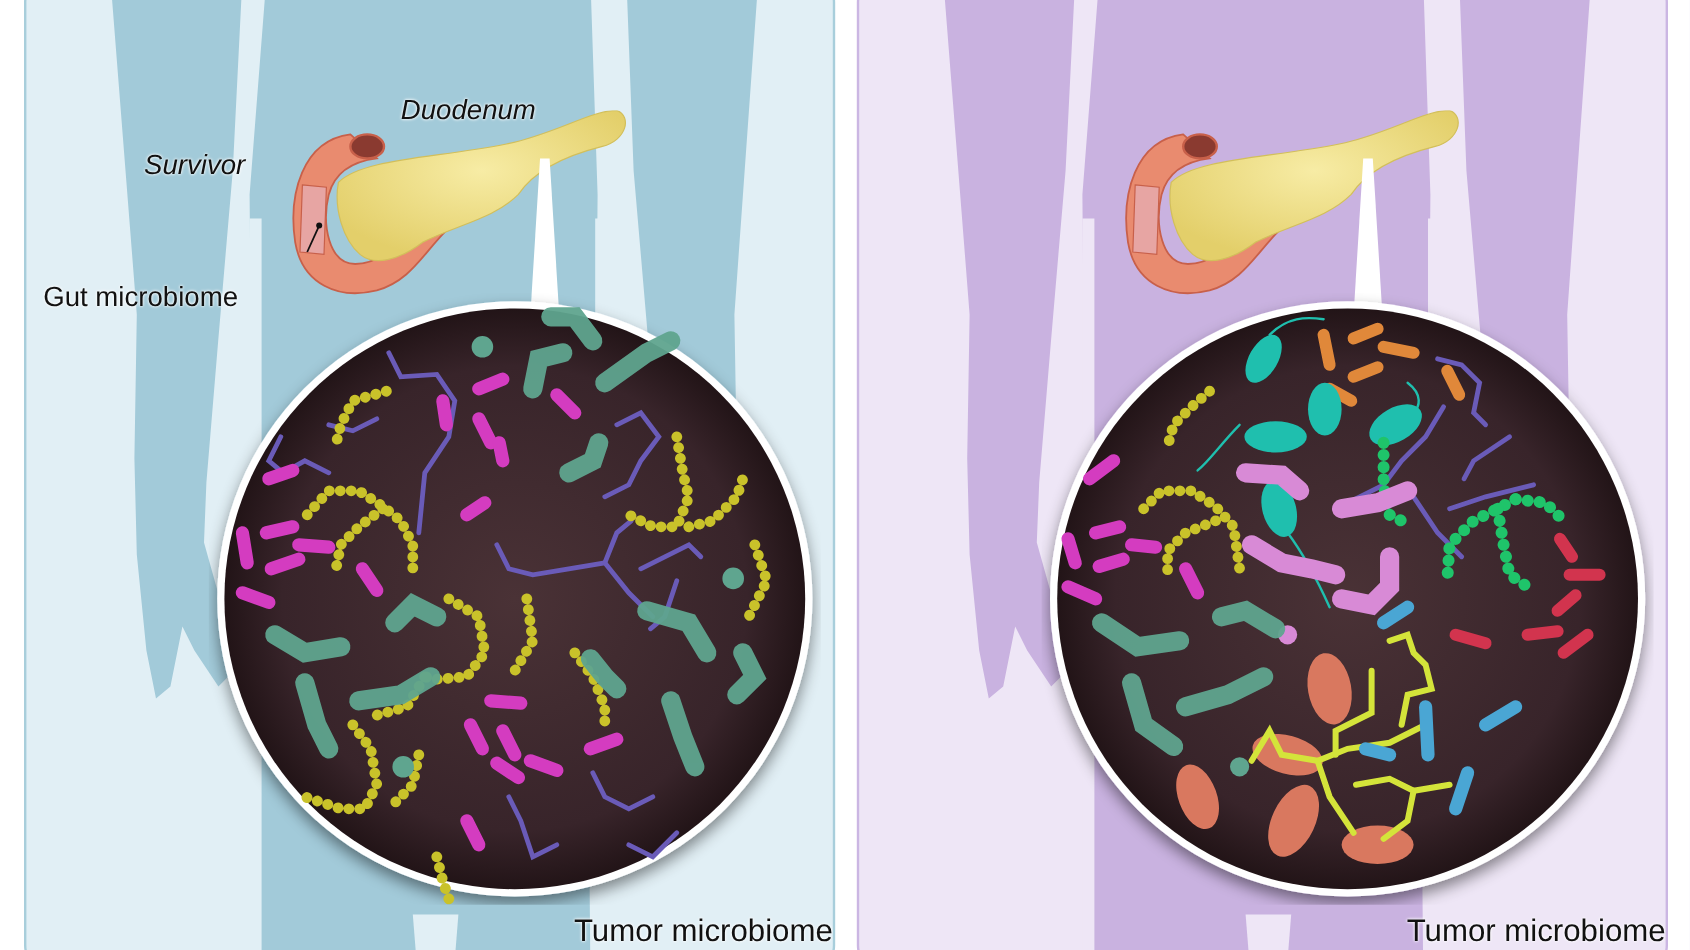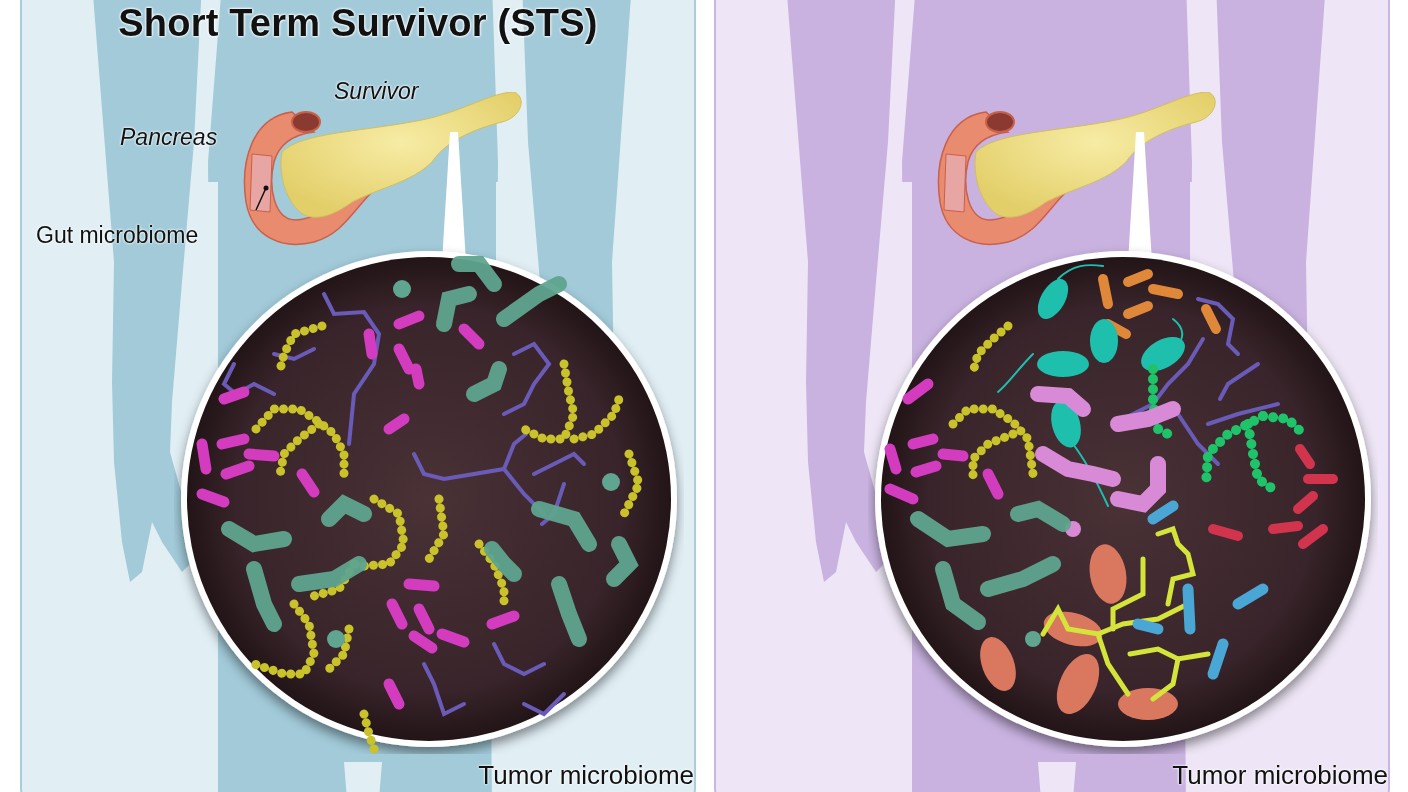--- a/index.html
+++ b/index.html
@@ -39,21 +39,20 @@
     <path d="M70 0 L180 0 L172 160 L160 300 L150 420 L148 470 L162 520 L170 580 L160 590 L140 560 L130 540 L120 590 L108 600 L100 560 L92 480 L90 400 L92 280 Z" fill="#a2cad9"></path>
 
     <path d="M500 0 L610 0 L590 280 L592 400 L588 480 L578 560 L568 600 L556 590 L548 540 L538 560 L518 590 L508 580 L516 520 L530 470 L528 420 L518 300 L506 160 Z" fill="#a2cad9"></path>
 
     <path d="M186 200 L196 200 L196 830 L186 830 Z" fill="#e1eff5"></path>
     <path d="M474 200 L484 200 L484 830 L474 830 Z" fill="#e1eff5"></path>
 
     <path d="M322 780 L360 780 L356 830 L326 830 Z" fill="#e1eff5"></path>
   </svg>
 
-  <div class="title">Short Term Survivor (STS)</div>
 
   <svg style="position:absolute;left:200px;top:110px;width:320px;height:170px;" viewBox="0 0 320 170">
     <defs>
       <radialGradient id="pg1" cx="50%" cy="40%" r="60%">
         <stop offset="0" stop-color="#f7eca5"></stop>
           <stop offset="1" stop-color="#e3cf6a"></stop>
       </radialGradient>
     </defs>
 
     <path d="M70 20 C30 25 18 70 24 110 C30 145 60 158 92 150 C120 142 130 120 150 100 L170 90 L158 70 L130 90 C110 110 96 128 74 128 C52 128 46 95 52 70 C58 48 76 42 92 40 Z" fill="#e98b6f" stroke="#c8604a" stroke-width="1.5"></path>
@@ -63,23 +62,23 @@
     <path d="M30 62 L50 64 L48 120 L28 118 Z" fill="#e7a5a3" stroke="#c8604a"></path>
 
     <path d="M60 60 C80 40 140 40 200 28 C240 20 270 0 292 0 C305 5 300 25 280 30 C240 40 220 55 210 70 C190 90 160 95 130 110 C110 125 90 130 78 120 C64 108 56 82 60 60 Z" fill="url(#pg1)" stroke="#d2bf5b" stroke-width="1"></path>
 
     <path d="M228 40 L236 40 L244 170 L220 170 Z" fill="#ffffff"></path>
 
     <circle cx="44" cy="96" r="2.5" fill="#111"></circle>
     <path d="M44 96 L34 118" stroke="#111" stroke-width="1.5"></path>
   </svg>
 
-  <div class="label italic" style="left:312px;top:96px;">Survivor</div>
-  <div class="label italic" style="left:98px;top:142px;">Pancreas</div>
-  <div class="label" style="left:14px;top:240px;">Gut microbiome</div>
+  <div class="label italic" style="left:312px;top:96px;">Duodenum</div>
+  <div class="label italic" style="left:98px;top:142px;">Survivor</div>
+  <div class="label" style="left:14px;top:252px;">Gut microbiome</div>
 
   <svg style="position:absolute;left:152px;top:262px;width:510px;height:510px;" viewBox="0 0 510 510">
     <defs>
       <radialGradient id="bgc1" cx="50%" cy="50%" r="50%">
         <stop offset="0" stop-color="#4a3236"></stop>
           <stop offset="0.8" stop-color="#38242a"></stop>
           <stop offset="1" stop-color="#221417"></stop>
       </radialGradient>
       <filter id="sh1">
           <feDropShadow dx="0" dy="6" stdDeviation="6" flood-color="#000" flood-opacity="0.45"></feDropShadow>

